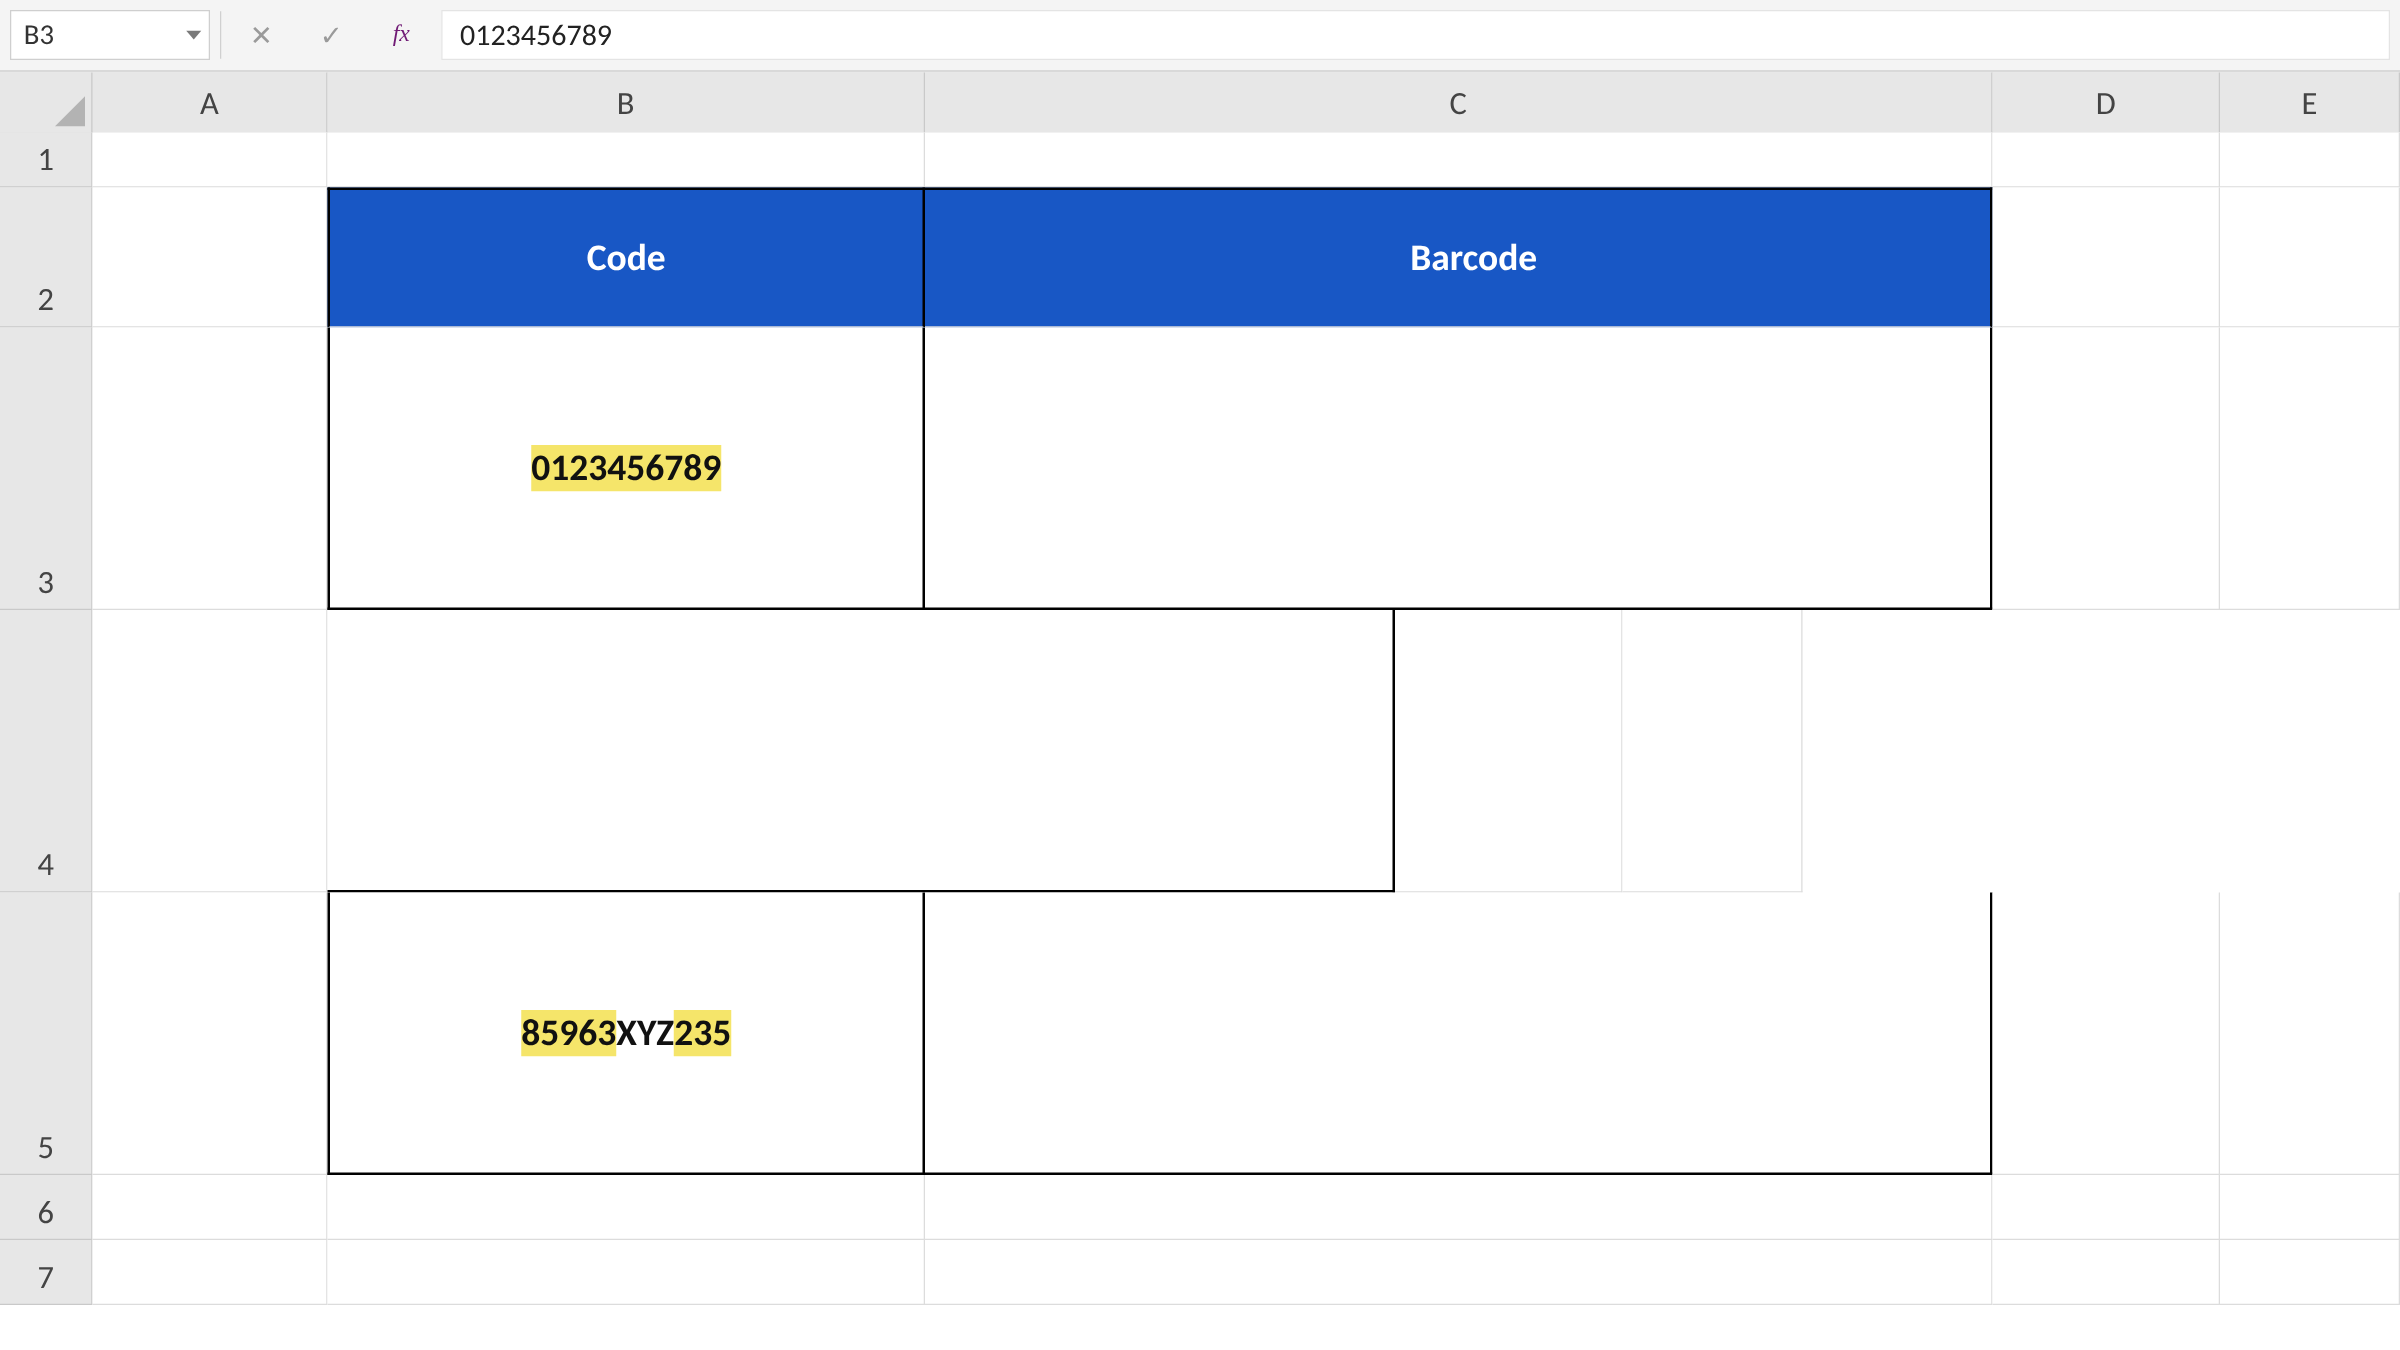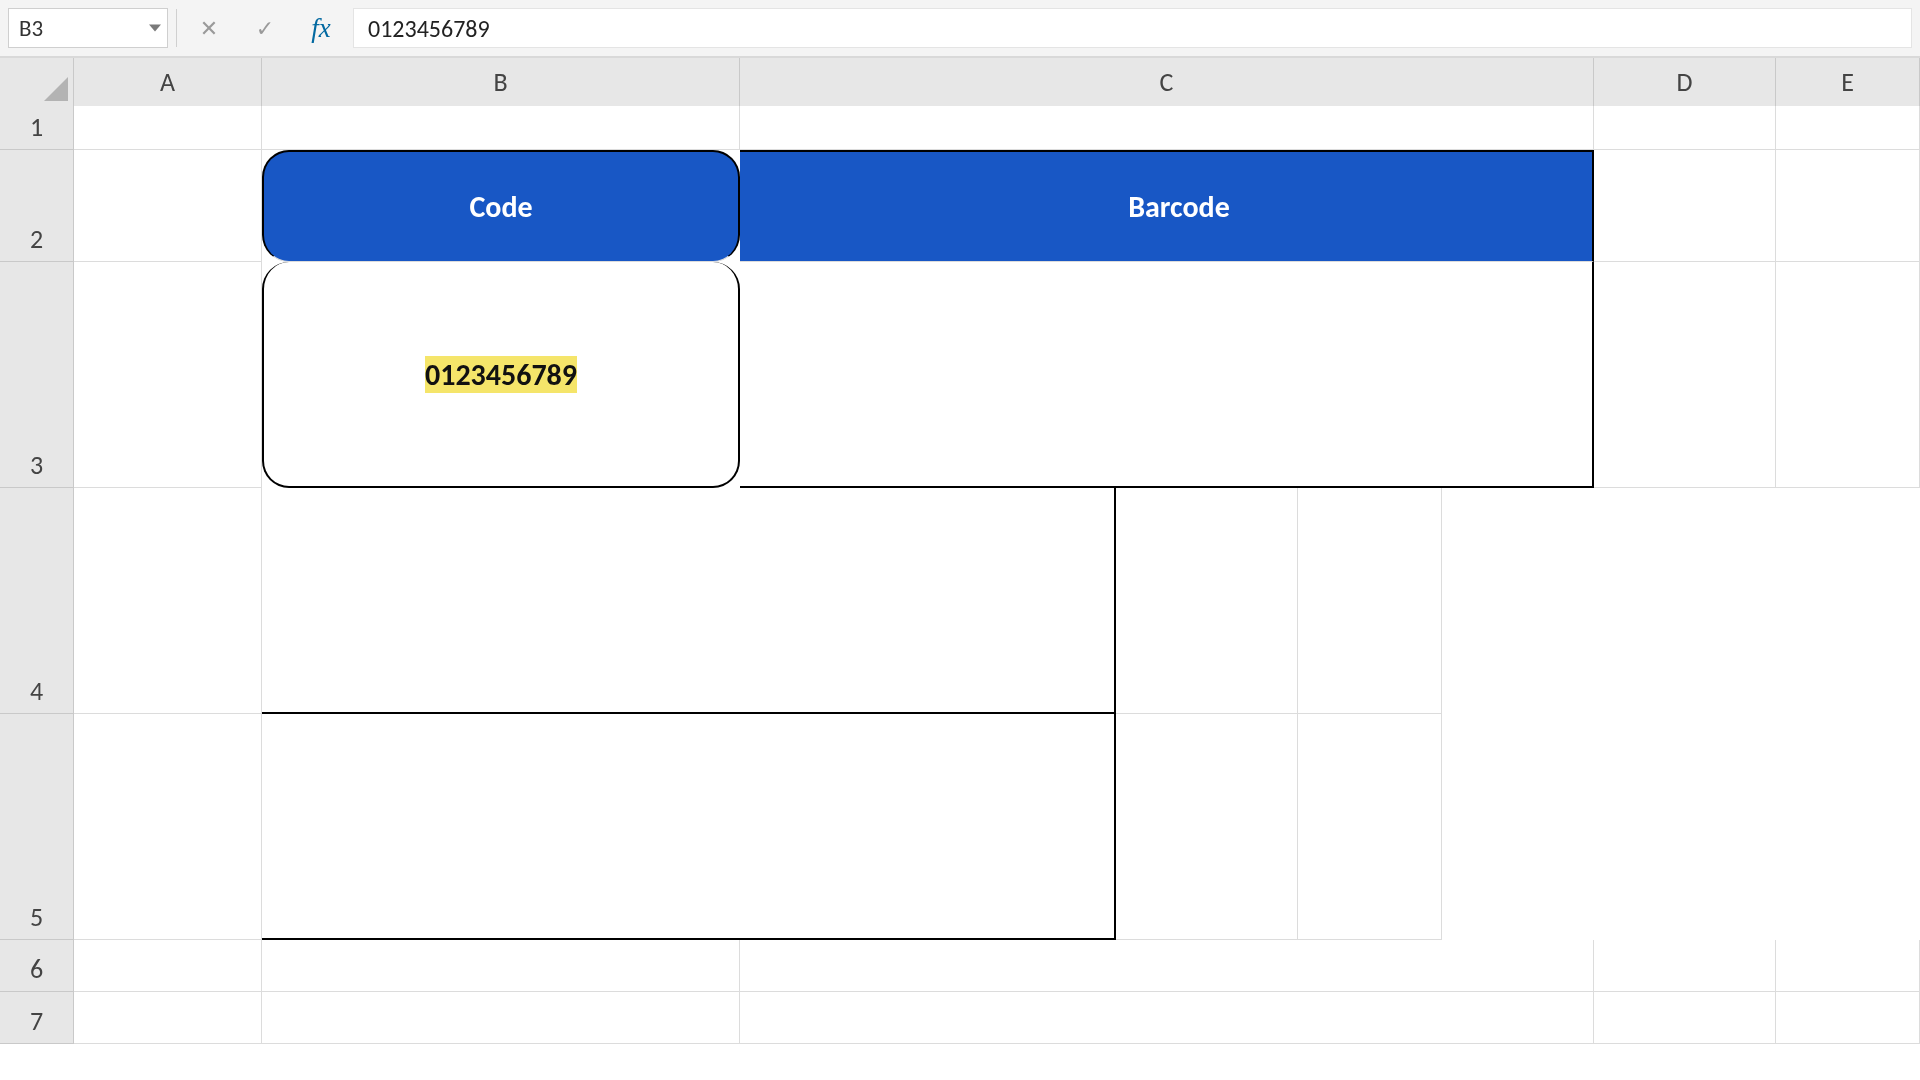--- a/index.html
+++ b/index.html
@@ -32,21 +32,21 @@
     border-right: 6px solid transparent;
     border-top: 7px solid #7a7a7a;
   }
   .vsep { width: 1px; height: 38px; background: #d0d0d0; }
   .fbtn {
     width: 48px; height: 40px;
     display: flex; align-items: center; justify-content: center;
     color: #9a9a9a; font-size: 22px;
     background: #f4f4f4;
   }
-  .fbtn.fx { font-style: italic; font-family: "Times New Roman", serif; font-size: 27px; color: #0369a1; }
+  .fbtn.fx { font-style: italic; font-family: "Times New Roman", serif; font-size: 19px; color: #701a75; }
   .fcontent {
     flex: 1; height: 40px;
     background: #fff;
     border: 1px solid #e4e4e4;
     display: flex; align-items: center;
     padding: 0 14px;
     font-size: 24px;
     color: #222;
   }
 
@@ -94,21 +94,21 @@
   }
 
   
   .hdrcell {
     background: #1857c5;
     color: #fff;
     font-weight: 700;
     font-size: 30px;
     border-top: 2px solid #000 !important;
   }
-  .tbl-left  { border-left: 2px solid #000 !important; border-radius: 27px; }
+  .tbl-left  { border-left: 2px solid #000 !important; }
   .tbl-right { border-right: 2px solid #000 !important; padding-left: 26px; }
   .tbl-bot   { border-bottom: 2px solid #000 !important; }
   .tbl-row   { border-bottom: 2px solid #000 !important; }
   .tbl-vmid  { border-right: 2px solid #000 !important; }
 
   
   .code { font-size: 30px; font-weight: 600; color: #111; }
   .hl { background: #f5e56a; }
 </style>
 </head>
@@ -186,20 +186,25 @@
       <div class="rowhdr" style="height:226px">4</div>
       <div class="cell" style="width:188px;height:226px"></div>
       <div class="cell tbl-right tbl-row" style="width:854px;height:226px"></div>
       <div class="cell" style="width:182px;height:226px"></div>
       <div class="cell" style="width:144px;height:226px"></div>
     </div>
 
     <div class="row" style="height:226px">
       <div class="rowhdr" style="height:226px">5</div>
       <div class="cell" style="width:188px;height:226px"></div>
+      <div class="cell tbl-left tbl-vmid tbl-bot" style="width:478px;height:226px">
+        <span class="code">
+          <span class="hl">85963</span><span>XYZ</span><span class="hl">235</span>
+        </span>
+      </div>
       <div class="cell tbl-right tbl-bot" style="width:854px;height:226px"></div>
       <div class="cell" style="width:182px;height:226px"></div>
       <div class="cell" style="width:144px;height:226px"></div>
     </div>
 
     <div class="row" style="height:52px">
       <div class="rowhdr" style="height:52px">6</div>
       <div class="cell" style="width:188px;height:52px"></div>
       <div class="cell" style="width:478px;height:52px"></div>
       <div class="cell" style="width:854px;height:52px"></div>

